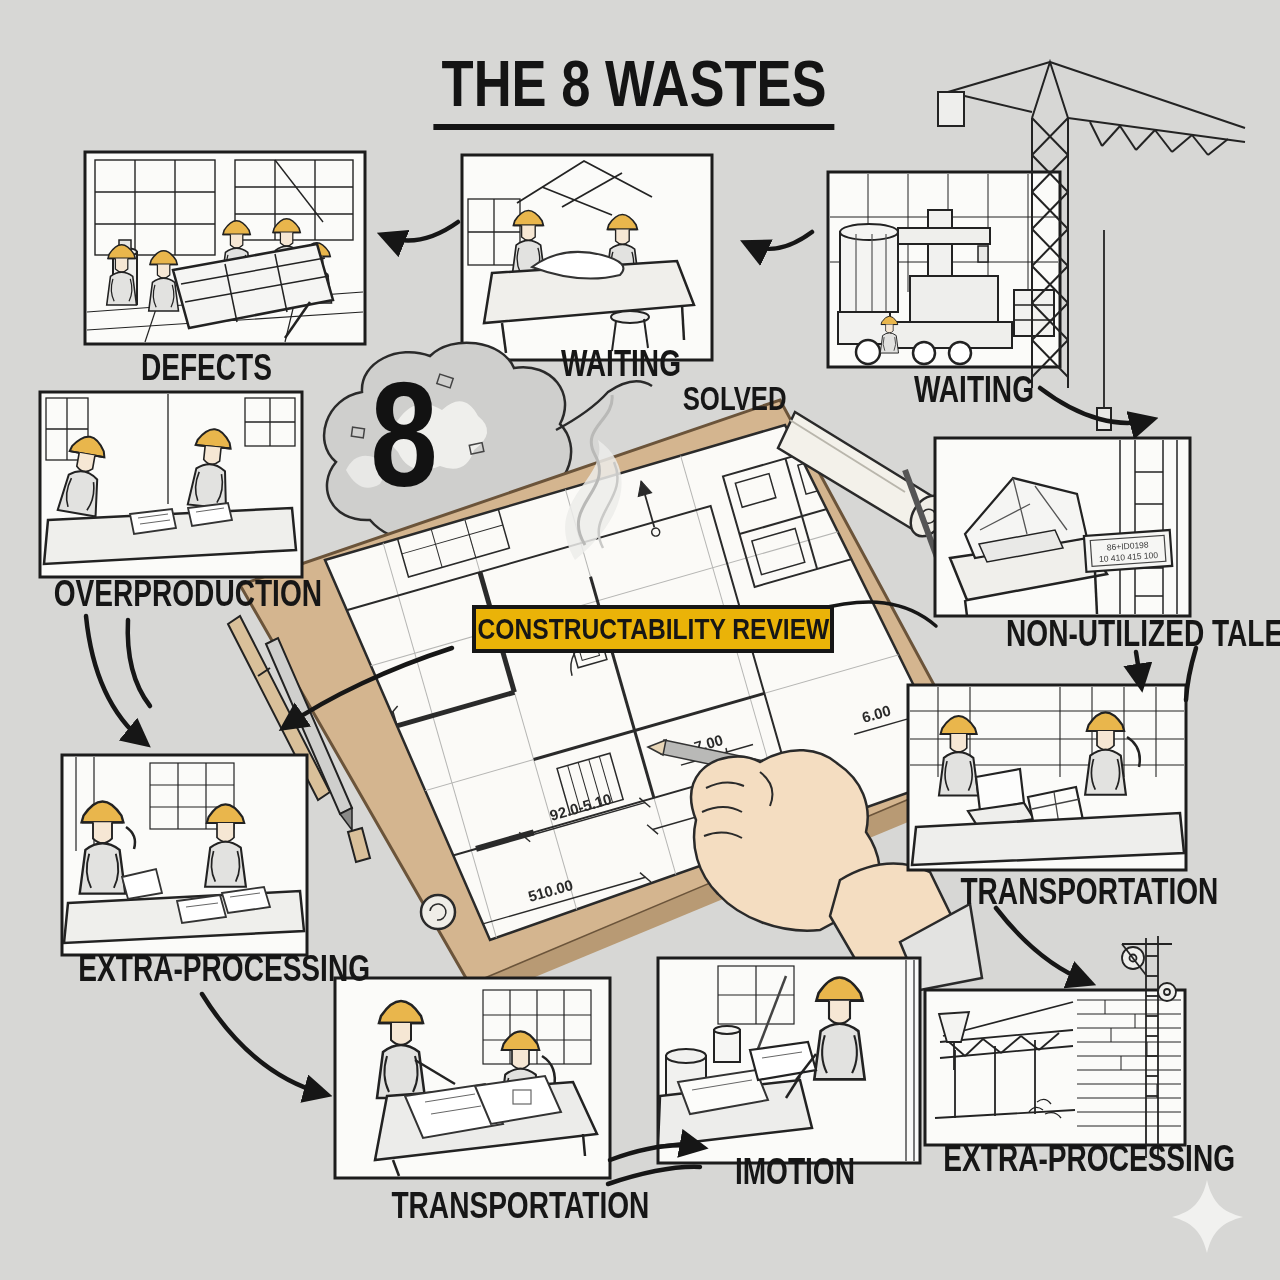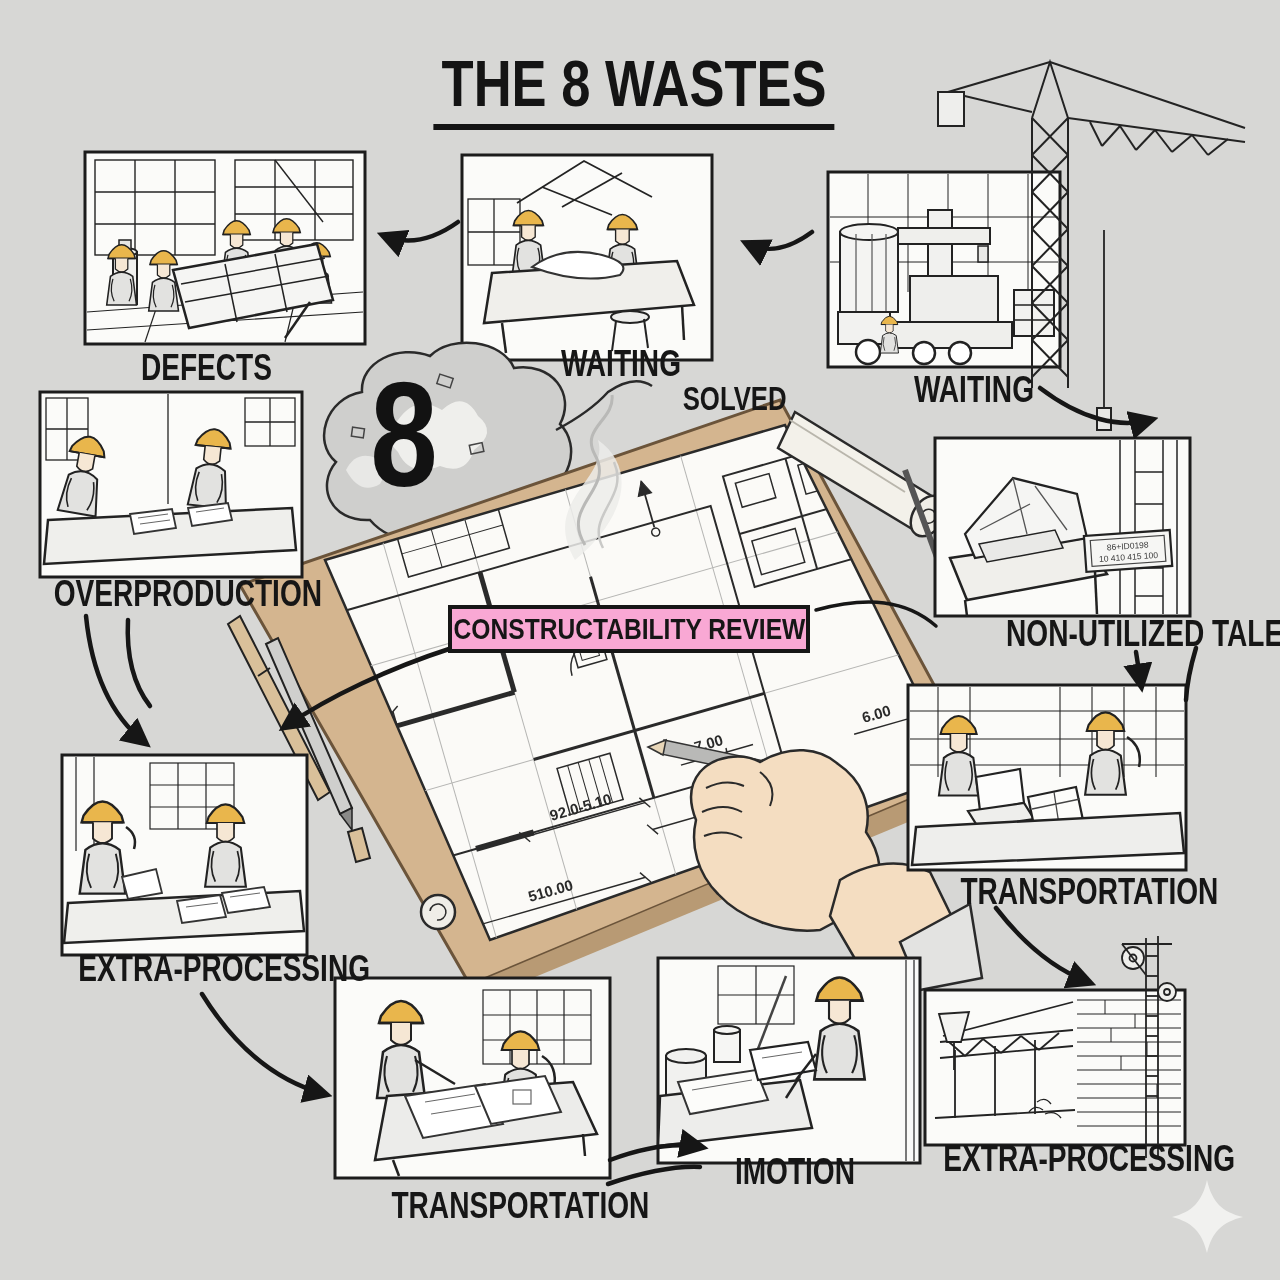--- a/index.html
+++ b/index.html
@@ -5,22 +5,22 @@
   html,body{margin:0;padding:0;background:#c9c9c7;}
   #canvas{position:relative;width:1280px;height:1280px;background:#d7d7d5;overflow:hidden;
           font-family:"Liberation Sans",sans-serif;}
   #scene{position:absolute;left:0;top:0;z-index:1;}
   .lbl{position:absolute;z-index:3;font-weight:bold;font-size:36px;color:#161616;
        white-space:nowrap;line-height:1;transform:scaleX(0.78) translateX(-50%);}
   .lbl-sm{font-size:33px;}
   #title{position:absolute;z-index:3;left:590px;top:52px;font-weight:bold;font-size:64px;
          color:#141414;white-space:nowrap;line-height:1;border-bottom:6px solid #141414;
          padding:0 10px 8px 10px;transform:scaleX(0.82) translateX(-50%);}
-  #review-box{position:absolute;z-index:3;left:448px;top:605px;width:362px;height:48px;
-              background:#f9a8d4;border:4px solid #161616;display:flex;align-items:center;
+  #review-box{position:absolute;z-index:3;left:472px;top:605px;width:362px;height:48px;
+              background:#eab308;border:4px solid #161616;display:flex;align-items:center;
               justify-content:center;box-sizing:border-box;}
   #review-box span{font-weight:bold;font-size:30px;color:#161616;white-space:nowrap;
                    transform:scaleX(0.82);line-height:1;}
   text{font-family:"Liberation Sans",sans-serif;}
   .dim{font-size:15px;font-weight:bold;fill:#2a2a2a;}
   .plaq{font-size:8.5px;fill:#3a3a3a;}
   .sketch{stroke:#232323;fill:none;}
 </style>
 </head>
 <body>

